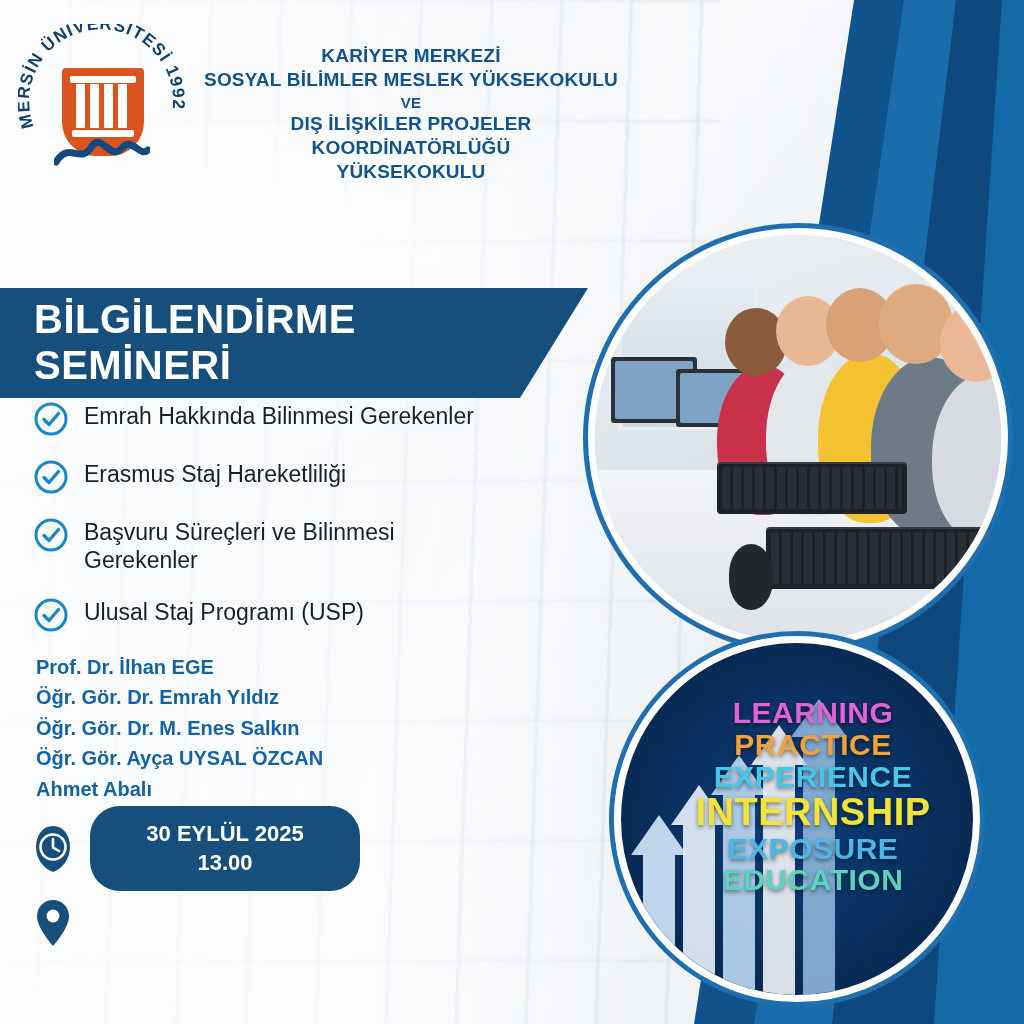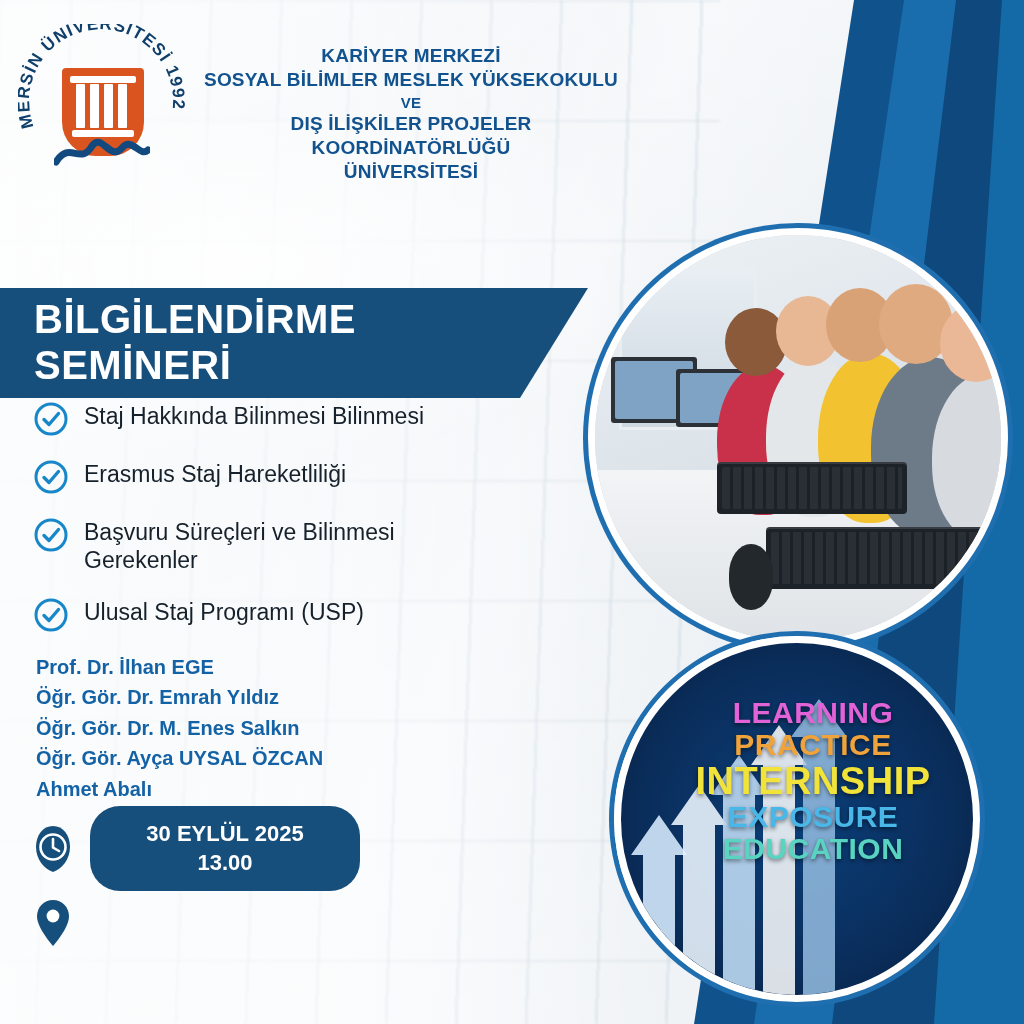--- a/index.html
+++ b/index.html
@@ -245,39 +245,39 @@
     <svg class="wave" viewBox="0 0 96 34" xmlns="http://www.w3.org/2000/svg">
       <path d="M2,26 C16,4 26,30 38,10 C48,-4 56,26 68,12 C78,0 86,22 94,14" fill="none" stroke="#124a7f" stroke-width="7" stroke-linecap="round"></path>
     </svg>
   </div>
 
   <div class="header-lines">
     <div class="h1">KARİYER MERKEZİ</div>
     <div class="h2">SOSYAL BİLİMLER MESLEK YÜKSEKOKULU</div>
     <div class="h3">VE</div>
     <div class="h4">DIŞ İLİŞKİLER PROJELER KOORDİNATÖRLÜĞÜ</div>
-    <div class="h5">ÜNİVERSİTESİ</div>
+    <div class="h5">YÜKSEKOKULU</div>
   </div>
 
 
   <div class="title-band"></div>
   <div class="title-band-text">
     <div>BİLGİLENDİRME</div>
     <div>SEMİNERİ</div>
   </div>
 
   <div class="bullets">
     <div class="bullet">
       <span class="check">
         <svg class="checkmark-svg" width="34" height="34" viewBox="0 0 34 34" xmlns="http://www.w3.org/2000/svg">
           <circle cx="17" cy="17" r="15" fill="none" stroke="#1787c9" stroke-width="3"></circle>
           <path d="M10,17.5 L15,22.5 L24.5,11.5" fill="none" stroke="#1787c9" stroke-width="3.4" stroke-linecap="round" stroke-linejoin="round"></path>
         </svg>
       </span>
-      <span class="btext">Staj Hakkında Bilinmesi Bilinmesi</span>
+      <span class="btext">Emrah Hakkında Bilinmesi Gerekenler</span>
     </div>
     <div class="bullet">
       <span class="check">
         <svg class="checkmark-svg" width="34" height="34" viewBox="0 0 34 34" xmlns="http://www.w3.org/2000/svg">
           <circle cx="17" cy="17" r="15" fill="none" stroke="#1787c9" stroke-width="3"></circle>
           <path d="M10,17.5 L15,22.5 L24.5,11.5" fill="none" stroke="#1787c9" stroke-width="3.4" stroke-linecap="round" stroke-linejoin="round"></path>
         </svg>
       </span>
       <span class="btext">Erasmus Staj Hareketliliği</span>
     </div>
@@ -374,19 +374,20 @@
       <g fill="#ffffff" opacity="0.85">
         <path d="M138,300 L138,70 L126,70 L154,30 L182,70 L170,70 L170,300 Z"></path>
       </g>
       <g fill="#9ec6e8" opacity="0.8">
         <path d="M178,300 L178,42 L166,42 L194,4 L222,42 L210,42 L210,300 Z"></path>
       </g>
     </svg>
     <div class="word-list">
       <div class="w-learning">LEARNING</div>
       <div class="w-practice">PRACTICE</div>
+      <div class="w-experience">EXPERIENCE</div>
       <div class="w-internship">INTERNSHIP</div>
       <div class="w-exposure">EXPOSURE</div>
       <div class="w-education">EDUCATION</div>
     </div>
   </div>
 
 </div>
 
 </body></html>

